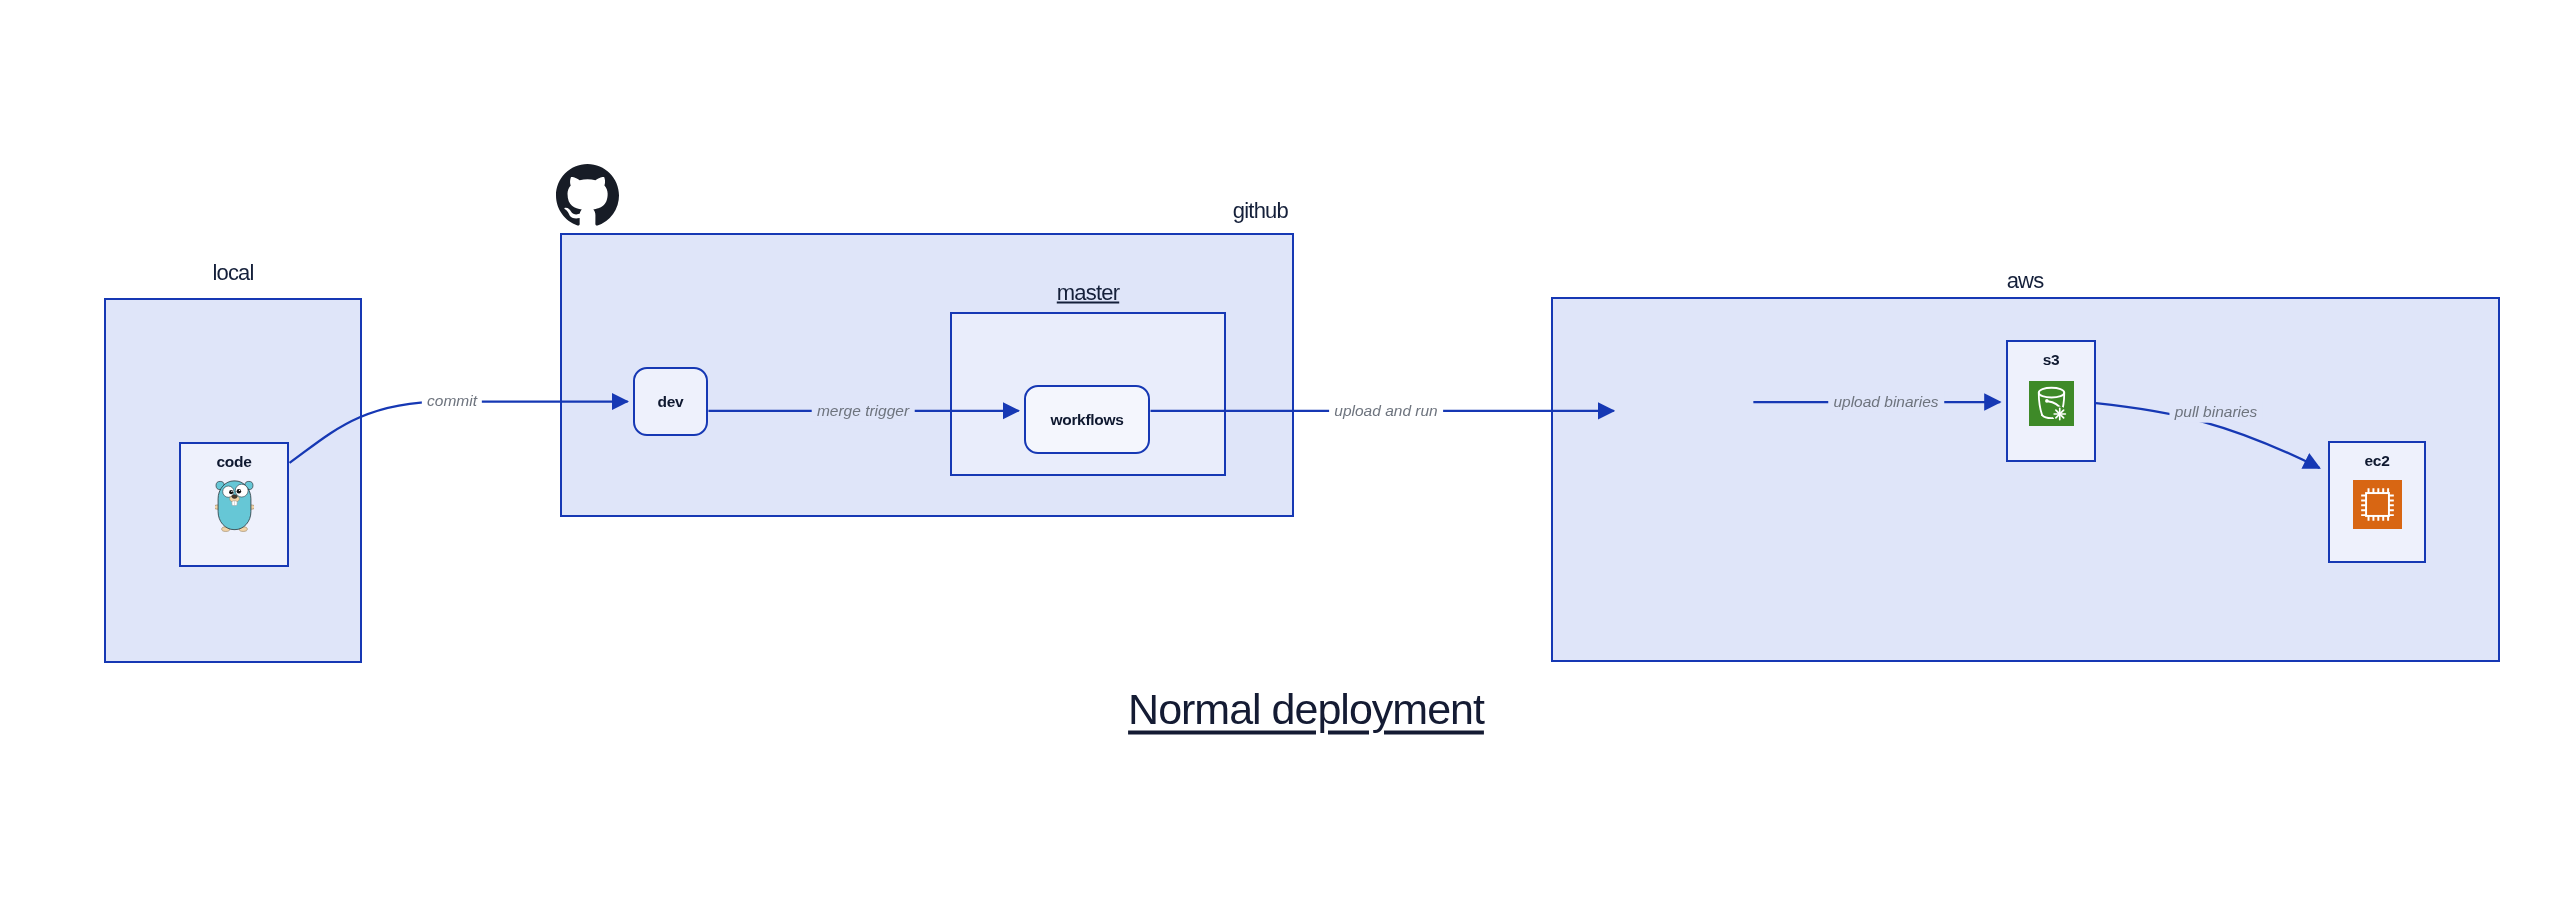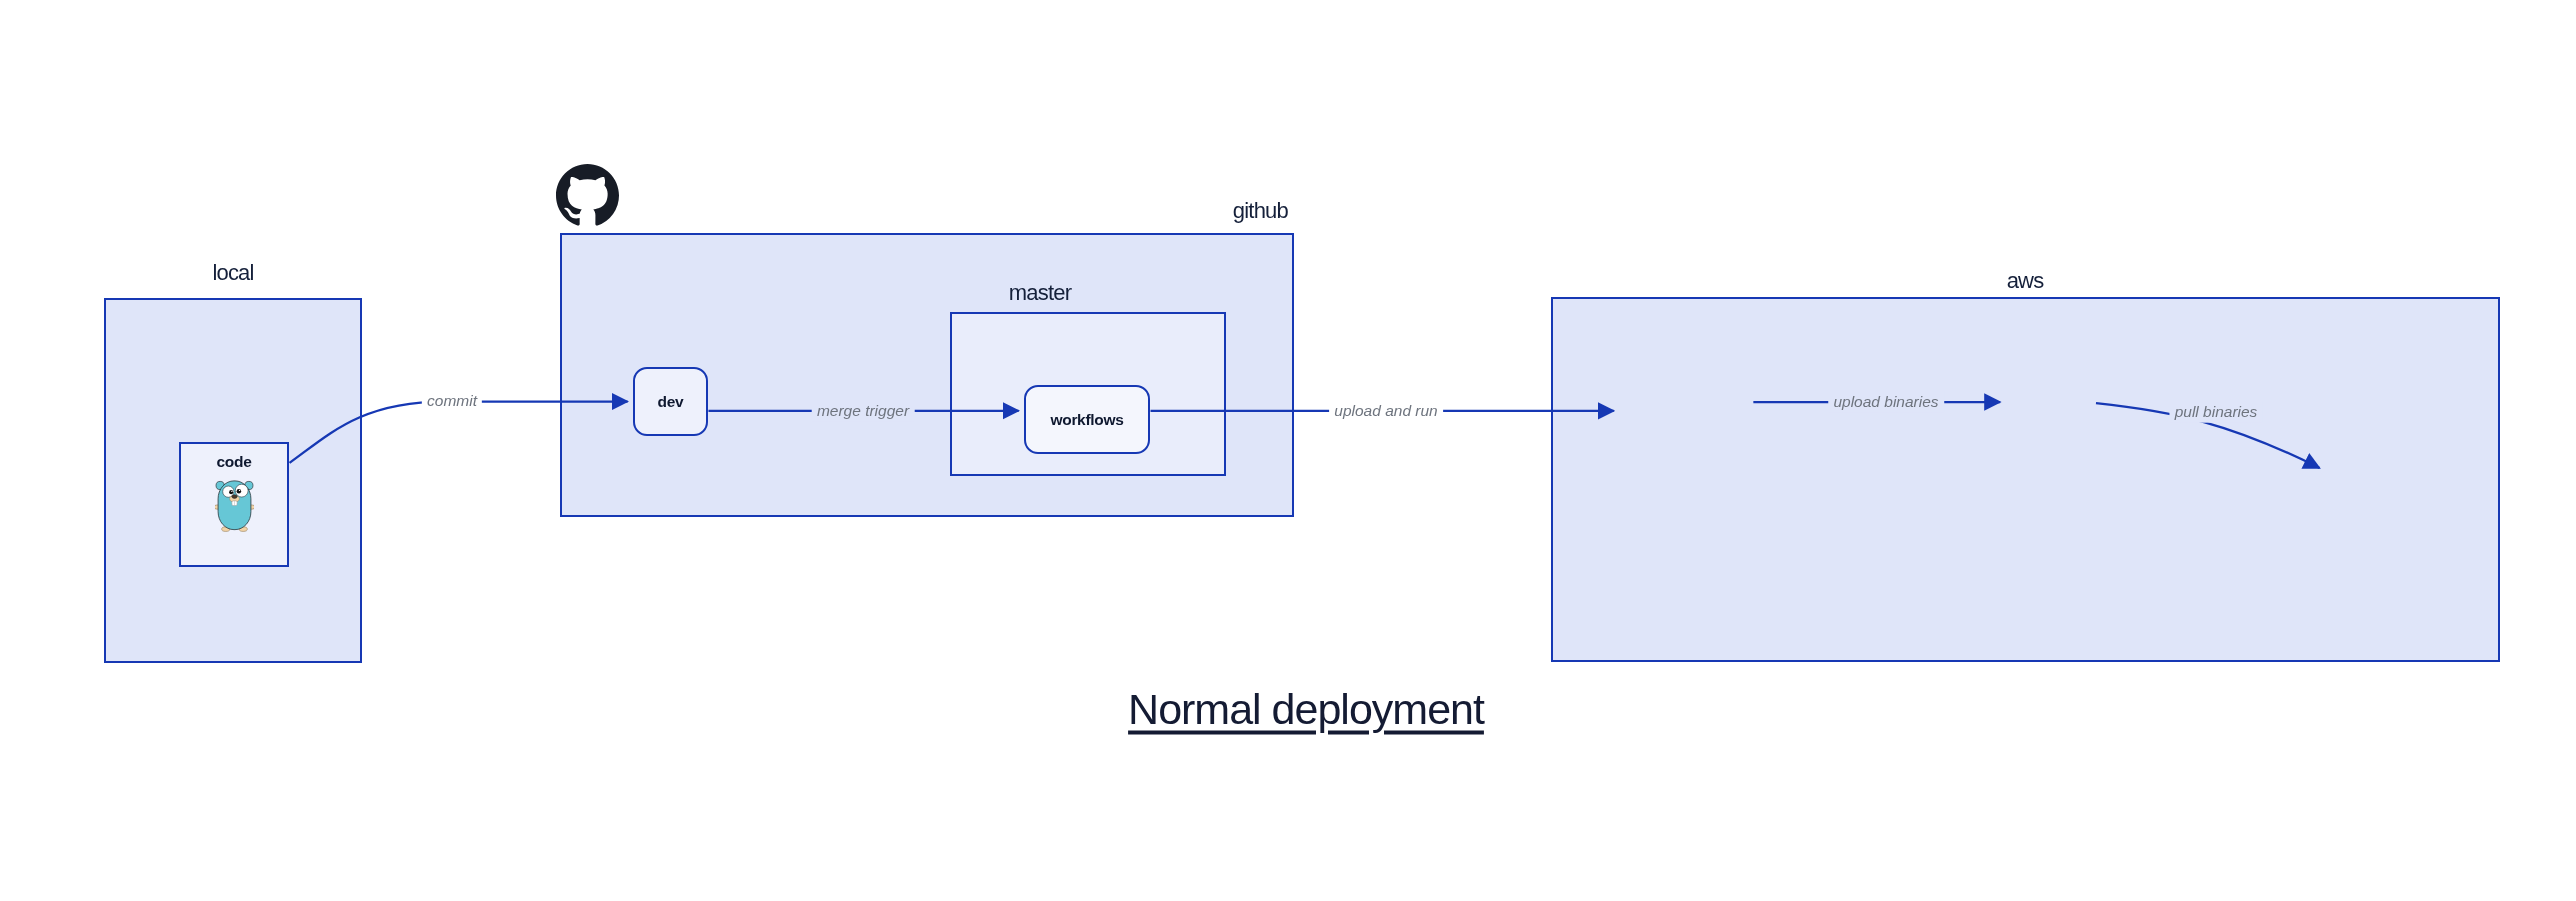--- a/index.html
+++ b/index.html
@@ -46,21 +46,21 @@
   }
   .octocat{position:absolute;z-index:2;}
 </style>
 </head>
 <body>
 
 <div class="stage">
 
   <div class="clabel" style="left:233px;top:272px;">local</div>
   <div class="clabel right" style="left:1288px;top:210px;">github</div>
-  <div class="clabel" style="left:1040px;top:292px;">master</div>
+  <div class="clabel" style="left:1088px;top:292px;text-decoration:underline;">master</div>
   <div class="clabel" style="left:2025px;top:280px;">aws</div>
 
   <div class="container" style="left:104px;top:298px;width:258px;height:365px;"></div>
   <div class="container" style="left:560px;top:233px;width:734px;height:284px;"></div>
   <div class="container mid" style="left:950px;top:312px;width:276px;height:164px;"></div>
   <div class="container" style="left:1551px;top:297px;width:949px;height:365px;"></div>
 
   <svg class="octocat" style="left:556px;top:164px;" width="63" height="63" viewBox="0 0 16 16">
     <path fill="#171c26" d="M8 0C3.58 0 0 3.58 0 8c0 3.54 2.29 6.53 5.47 7.59.4.07.55-.17.55-.38 0-.19-.01-.82-.01-1.49-2.01.37-2.53-.49-2.69-.94-.09-.23-.48-.94-.82-1.13-.28-.15-.68-.52-.01-.53.63-.01 1.08.58 1.23.82.72 1.21 1.87.87 2.33.66.07-.52.28-.87.51-1.07-1.78-.2-3.64-.89-3.64-3.95 0-.87.31-1.59.82-2.15-.08-.2-.36-1.02.08-2.12 0 0 .67-.21 2.2.82.64-.18 1.32-.27 2-.27s1.36.09 2 .27c1.53-1.04 2.2-.82 2.2-.82.44 1.1.16 1.92.08 2.12.51.56.82 1.27.82 2.15 0 3.07-1.87 3.75-3.65 3.95.29.25.54.73.54 1.48 0 1.07-.01 1.93-.01 2.2 0 .21.15.46.55.38A8.01 8.01 0 0 0 16 8c0-4.42-3.58-8-8-8z"></path>
   </svg>
@@ -90,21 +90,55 @@
 
   <div class="node centered" style="left:633px;top:367px;width:75px;height:69px;">
     <div class="node-label">dev</div>
   </div>
 
   <div class="node centered lightest" style="left:1024px;top:385px;width:126px;height:69px;">
     <div class="node-label">workflows</div>
   </div>
 
 
+  <div class="node toplabel" style="left:2006px;top:340px;width:90px;height:122px;">
+    <div class="node-label">s3</div>
+    <svg class="icon-tile" style="margin-top:10.8px;" width="45" height="45" viewBox="0 0 60 60">
+      <rect x="0" y="0" width="60" height="60" fill="#3e8a28"></rect>
+      <g stroke="#ffffff" stroke-width="2.4" fill="none" stroke-linecap="round">
+        <ellipse cx="30" cy="15.5" rx="17" ry="6.5"></ellipse>
+        <path d="M13 15.5 C13 27 15 38 17.5 45.5"></path>
+        <path d="M47 15.5 C47 27 45 38 42.5 45.5"></path>
+        <path d="M17.5 45.5 C22 51 38 51 42.5 45.5"></path>
+        <path d="M25 27 C33 28 40 32 43.5 38.5"></path>
+      </g>
+      <circle cx="23.8" cy="26.5" r="2.4" fill="#ffffff"></circle>
+      <circle cx="41" cy="44" r="10" fill="#3e8a28"></circle>
+      <g stroke="#ffffff" stroke-width="2.2" fill="none" stroke-linecap="round">
+        <path d="M41 36.5 V51.5"></path>
+        <path d="M33.5 44 H48.5"></path>
+        <path d="M35.8 38.8 L46.2 49.2"></path>
+        <path d="M46.2 38.8 L35.8 49.2"></path>
+      </g>
+    </svg>
+  </div>
 
+  <div class="node toplabel" style="left:2328px;top:441px;width:98px;height:122px;">
+    <div class="node-label">ec2</div>
+    <svg class="icon-tile" style="margin-top:8.8px;" width="49" height="49" viewBox="0 0 60 60">
+      <rect x="0" y="0" width="60" height="60" fill="#d86613"></rect>
+      <g stroke="#ffffff" stroke-width="2.4" fill="none">
+        <rect x="16" y="16" width="28" height="28"></rect>
+        <path d="M19 10 V16 M25 10 V16 M31 10 V16 M37 10 V16 M43 10 V16"></path>
+        <path d="M19 44 V50 M25 44 V50 M31 44 V50 M37 44 V50 M43 44 V50"></path>
+        <path d="M10 19 H16 M10 25 H16 M10 31 H16 M10 37 H16 M10 43 H16"></path>
+        <path d="M44 19 H50 M44 25 H50 M44 31 H50 M44 37 H50 M44 43 H50"></path>
+      </g>
+    </svg>
+  </div>
 
   <svg class="edges" width="2604" height="902" viewBox="0 0 5054 1750">
     <defs>
       <marker id="arrow" viewBox="0 0 12 12" refX="11" refY="6" markerWidth="7.5" markerHeight="7.5" orient="auto">
         <path d="M0,0 L12,6 L0,12 Z" fill="#1638b4"></path>
       </marker>
     </defs>
     <path d="M 562 898 C 640 842, 702 779, 862 779 L 1218 779" stroke="#1638b4" stroke-width="4.5" fill="none" marker-end="url(#arrow)"></path>
     <path d="M 1375 797 L 1977 797" stroke="#1638b4" stroke-width="4.5" fill="none" marker-end="url(#arrow)"></path>
     <path d="M 2233 797 L 3132 797" stroke="#1638b4" stroke-width="4.5" fill="none" marker-end="url(#arrow)"></path>

